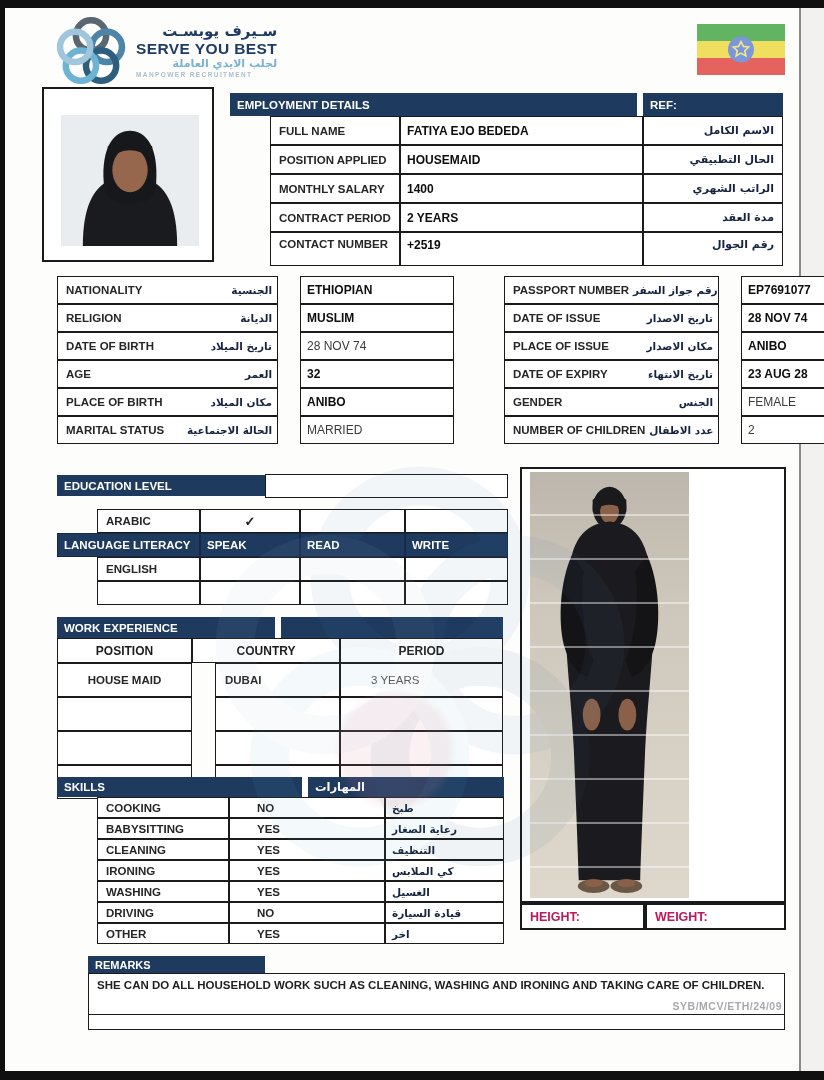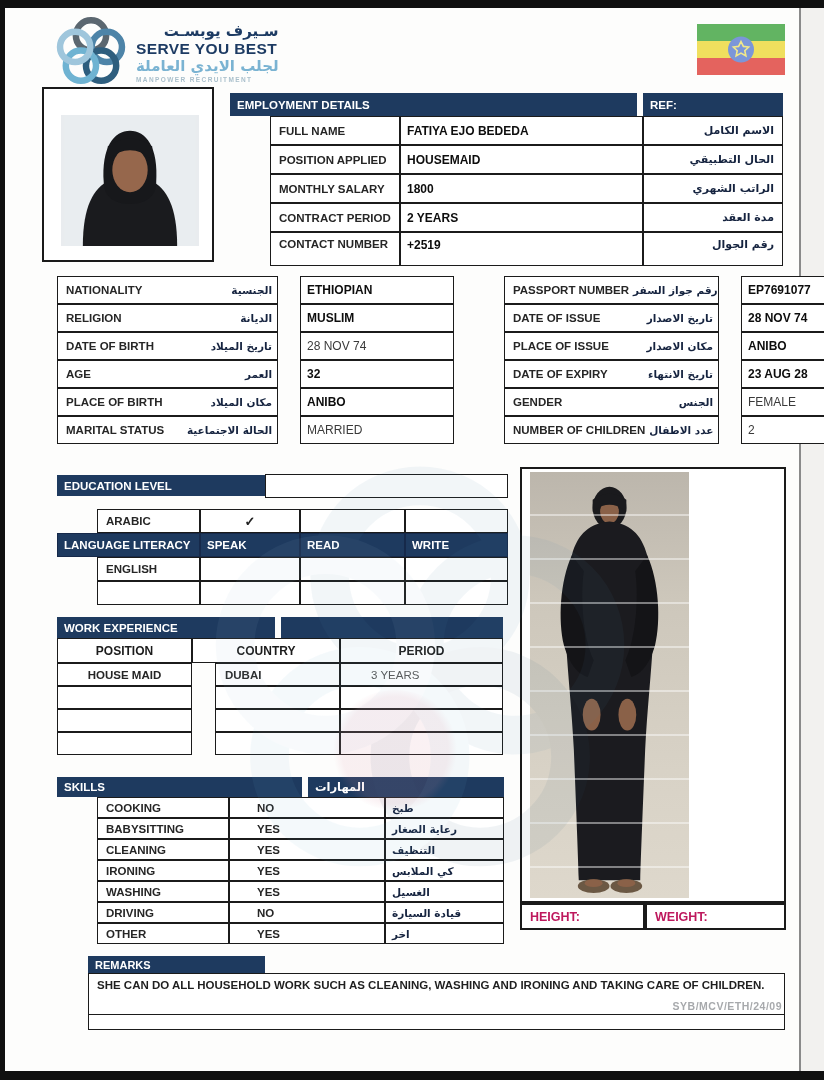--- a/index.html
+++ b/index.html
@@ -12,21 +12,21 @@
   .edge-bottom { position:absolute; left:0; top:1071px; width:824px; height:9px; background:#101010; }
   .edge-rline  { position:absolute; left:799px; top:8px; width:2px; height:1063px; background:#8a8a8a; }
   .edge-rpad   { position:absolute; left:801px; top:8px; width:23px; height:1063px; background:#f2f1ef; }
 
   
   .logo { position:absolute; left:55px; top:16px; display:flex; gap:9px; }
   .logo svg.knot { width:72px; height:72px; }
   .logo-text { padding-top:6px; }
   .logo-ar   { font-family:"DejaVu Sans", sans-serif; font-size:15px; font-weight:bold; color:#1d3b63; }
   .logo-en   { font-size:15.5px; font-weight:bold; color:#1d3b63; letter-spacing:.4px; line-height:1.1; }
-  .logo-tag-ar { font-family:"DejaVu Sans", sans-serif; font-size:15px; color:#7ab3d2; font-weight:bold; line-height:1.25; }
+  .logo-tag-ar { font-family:"DejaVu Sans", sans-serif; font-size:11px; color:#7ab3d2; font-weight:bold; line-height:1.25; }
   .logo-tag-en { font-size:6.5px; color:#a9bfcb; letter-spacing:1.4px; font-weight:bold; }
   .flag { position:absolute; left:697px; top:24px; width:88px; height:51px; }
 
   
   .band { background:#1e3a5f; color:#fff; font-weight:bold; font-size:11.5px;
           display:flex; align-items:center; padding-left:7px; }
 
   
   .photo1 { position:absolute; left:42px; top:87px; width:172px; height:175px;
             border:2.5px solid #1a1a1a; background:#fff; }
@@ -67,21 +67,21 @@
   
   .lang { position:absolute; left:57px; top:509px; width:451px; }
   .lrow { display:grid; grid-template-columns:143px 100px 105px 103px; height:24px; }
   .lhead .cell { background:#1e3a5f; color:#fff; font-weight:bold; border:1px solid #16294a; }
   .lrow .c { justify-content:center; font-weight:bold; color:#222; }
 
   
   .wx-band { position:absolute; left:57px; top:617px; width:446px; height:21px; display:flex; padding:0; }
   .wx-band .b1 { width:218px; } .wx-band .gp { width:6px; } .wx-band .b2 { width:222px; }
   .wx { position:absolute; left:57px; top:638px; width:446px; }
-  .wrow { display:grid; grid-template-columns:135px 148px 163px; height:23px; }
+  .wrow { display:grid; grid-template-columns:135px 148px 163px; height:34px; }
   .wrow.hd { height:25px; }
   .wrow.hd .cell { justify-content:center; font-weight:bold; font-size:12px; color:#1c1c1c; padding:0; }
   .wrow .cc { justify-content:center; font-weight:bold; }
   .wrow .cl { padding-left:9px; font-weight:bold;margin-left:23px; }
   .wrow .cp { padding-left:30px; font-weight:normal; color:#555; }
 
   
   .sk-band { position:absolute; left:57px; top:777px; width:447px; height:20px; display:flex; padding:0; }
   .sk-band .b1 { width:245px; } .sk-band .gp { width:6px; }
   .sk-band .b2 { width:196px; justify-content:flex-end; padding-right:8px;
@@ -176,21 +176,21 @@
       <div class="cell val">FATIYA EJO BEDEDA</div>
       <div class="cell arc">الاسم الكامل</div>
     </div>
     <div class="erow h28">
       <div class="cell lab">POSITION APPLIED</div>
       <div class="cell val">HOUSEMAID</div>
       <div class="cell arc">الحال التطبيقي</div>
     </div>
     <div class="erow h28">
       <div class="cell lab">MONTHLY SALARY</div>
-      <div class="cell val">1800</div>
+      <div class="cell val">1400</div>
       <div class="cell arc">الراتب الشهري</div>
     </div>
     <div class="erow h28">
       <div class="cell lab">CONTRACT PERIOD</div>
       <div class="cell val">2 YEARS</div>
       <div class="cell arc">مدة العقد</div>
     </div>
     <div class="erow h34">
       <div class="cell lab" style="align-items:flex-start;padding-top:5px;">CONTACT NUMBER</div>
       <div class="cell val" style="align-items:flex-start;padding-top:5px;">+2519</div>

